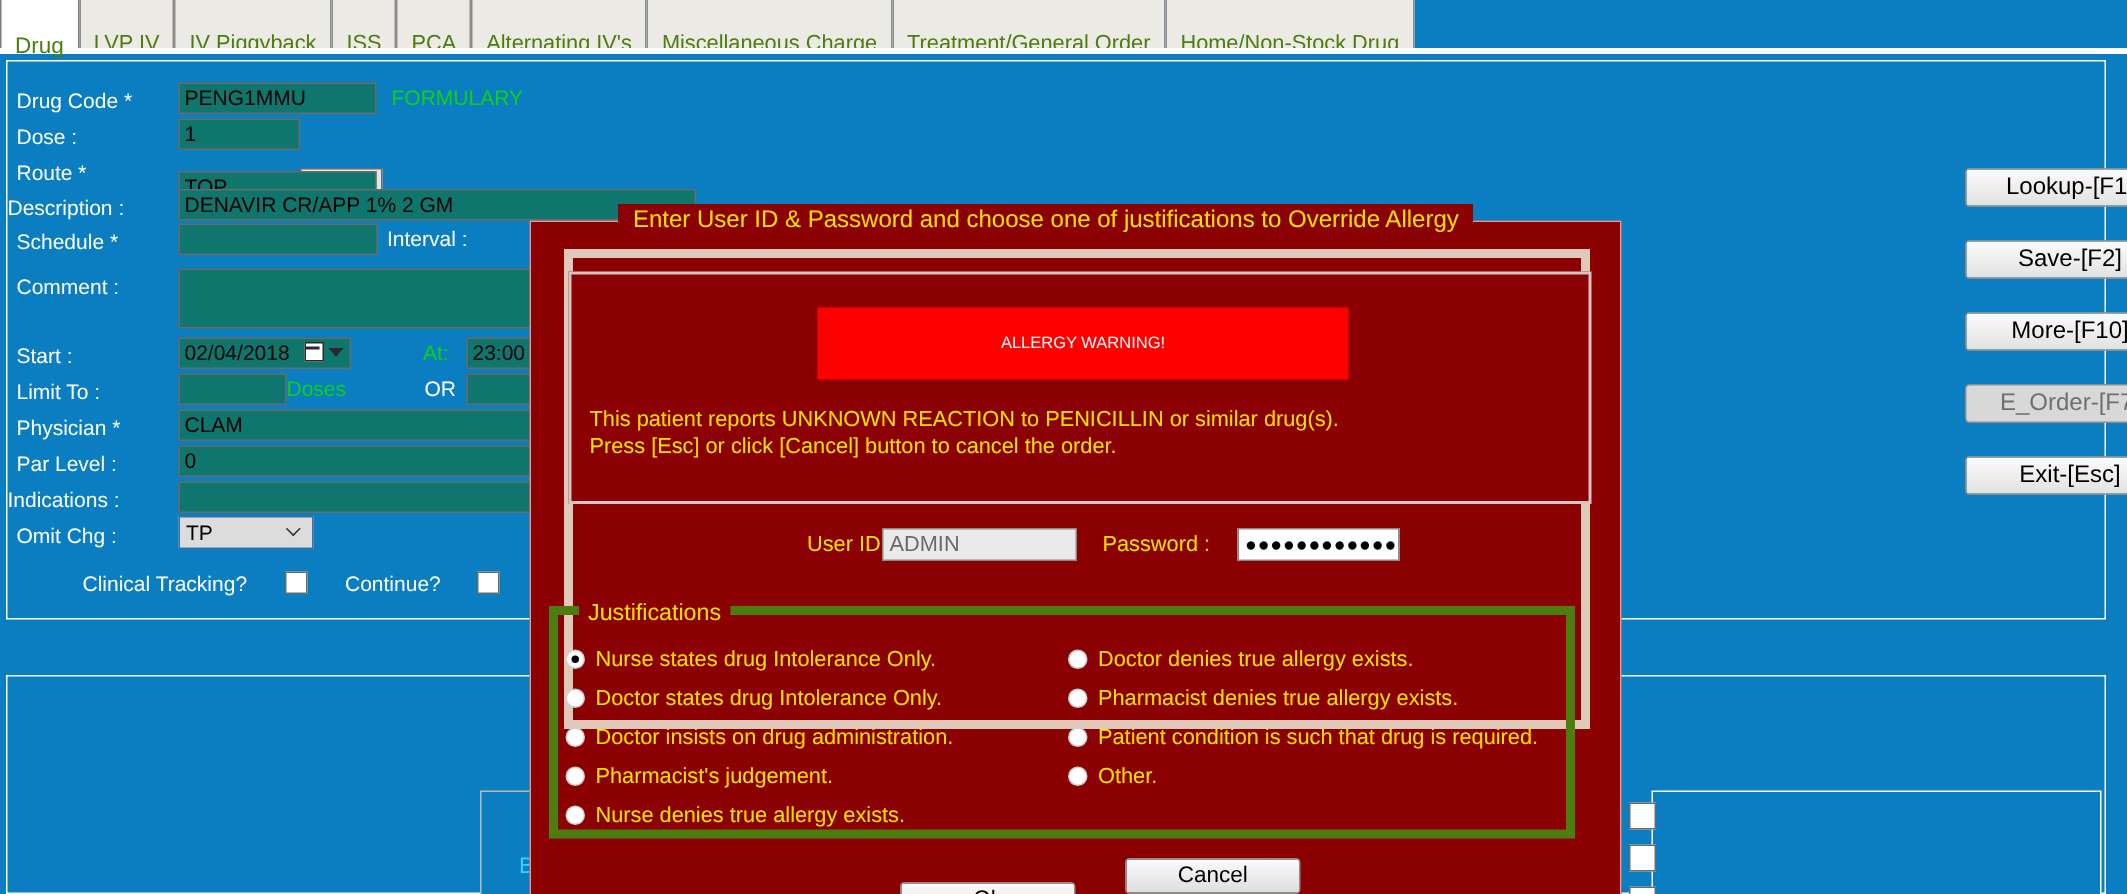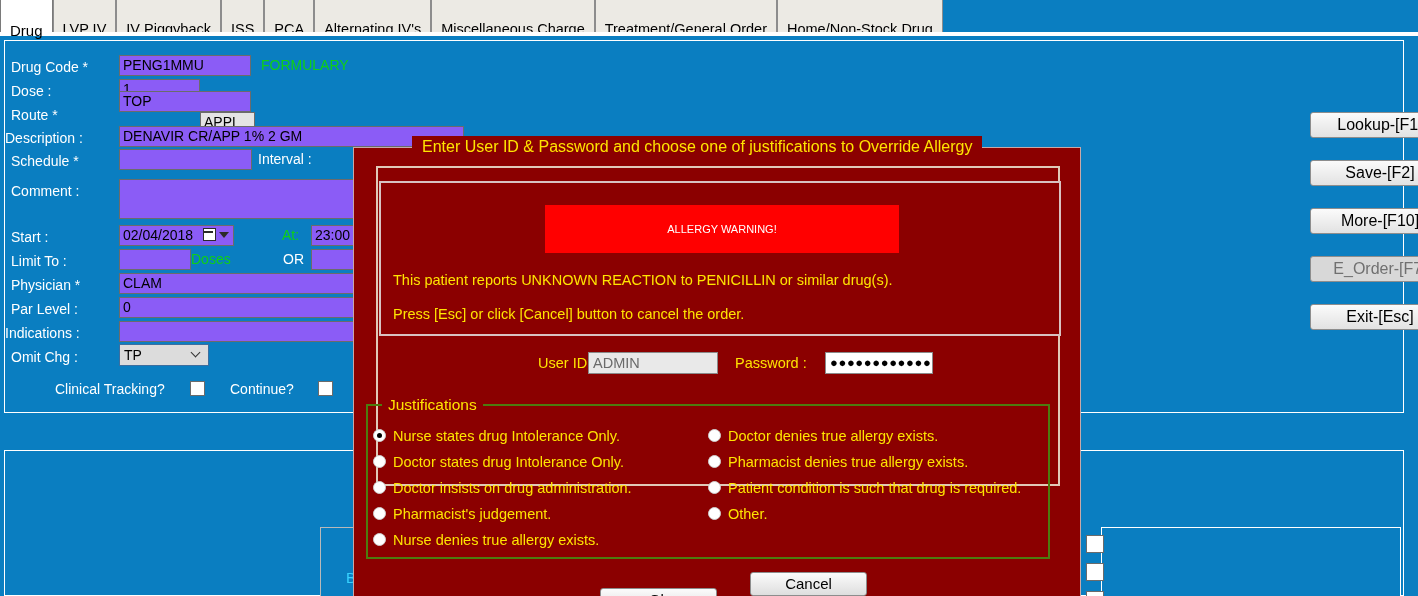--- a/index.html
+++ b/index.html
@@ -14,21 +14,21 @@
   
   .tabstrip{
     position:absolute;left:0;top:0;width:1418px;height:32px;
     background:#0a7ec1;
   }
   .tabstrip .tabs{
     position:absolute;left:0;top:0;display:flex;align-items:flex-end;height:32px;
   }
   .tab{
     height:26px;line-height:26px;padding:16px 9px;
-    background:#eceae4;color:#000000;font-size:14.5px;
+    background:#eceae4;color:#4d7c0f;font-size:14.5px;
     border:1px solid #8d8d8d;border-bottom:none;margin-right:0;
     box-sizing:border-box;white-space:nowrap;
   }
   .tab.active{
     background:#ffffff;height:32px;line-height:30px;font-size:15px;
     border-color:#7a7a7a;position:relative;z-index:3;
   }
   .tabline{
     position:absolute;left:0;top:32px;width:1418px;height:4px;background:#ffffff;
   }
@@ -40,21 +40,21 @@
   .panel{
     position:absolute;border:1px solid #ffffff;background:#0a7ec1;box-sizing:border-box;
   }
   #panel-top{left:4px;top:40px;width:1400px;height:373px;}
   #panel-bottom{left:4px;top:450px;width:1400px;height:146px;}
   .flabel{
     position:absolute;color:#ffffff;font-size:14px;
     line-height:21px;white-space:nowrap;
   }
   .fin{
-    position:absolute;background:#8b5cf6;border:1px solid #6b6b6b;
+    position:absolute;background:#0f766e;border:1px solid #6b6b6b;
     box-sizing:border-box;font-family:"Liberation Sans",sans-serif;font-size:14px;
     color:#000;padding:0 3px;line-height:19px;height:21px;overflow:hidden;white-space:nowrap;
   }
   .fin.gray{background:#e4e4e4;margin-top:33px;}
   .greentext{position:absolute;color:#0fd015;font-size:14px;line-height:21px;white-space:nowrap;}
   .whitetext{position:absolute;color:#ffffff;font-size:14px;line-height:21px;white-space:nowrap;}
 
   .combo{
     position:absolute;background:#dcdcdc;border:1px solid #3c6e9f;box-sizing:border-box;
     height:22px;line-height:20px;font-size:14px;color:#000;padding:0 4px;
@@ -97,21 +97,21 @@
     position:absolute;border:1px solid #b9b9b9;background:#0a7ec1;box-sizing:border-box;
   }
   .bletter{position:absolute;color:#37d2ff;font-size:15px;line-height:16px;}
 
   
   #dialog{
     position:absolute;left:353px;top:147px;width:728px;height:460px;
     background:#8b0000;border:1px solid #c8a8a8;box-sizing:border-box;z-index:40;
   }
   .grp{
-    position:absolute;border:2px solid #4d7c0f;box-sizing:border-box;
+    position:absolute;border:6px solid #4d7c0f;box-sizing:border-box;
   }
   .grp > .grptitle{
     position:absolute;top:-11px;left:14px;padding:0 6px;background:#8b0000;
     color:#ffe400;font-size:15.5px;line-height:20px;white-space:nowrap;
   }
   #dlg-title{
     position:absolute;top:-12px;left:58px;padding:0 10px;background:#8b0000;
     color:#ffe400;font-size:16px;line-height:22px;white-space:nowrap;
   }
   #dlg-outer{left:22px;top:18px;width:684px;height:320px;border-color:#e0c9b8;}
@@ -173,21 +173,21 @@
 
   <div class="flabel" style="left:6px;top:16px;width:100px;">Drug Code *</div>
   <div class="fin" style="left:114px;top:14px;width:132px;">PENG1MMU</div>
   <div class="greentext" style="left:256px;top:14px;">FORMULARY</div>
 
   <div class="flabel" style="left:6px;top:40px;width:100px;">Dose :</div>
   <div class="fin" style="left:114px;top:38px;width:81px;">1</div>
   <div class="fin gray" style="left:195px;top:38px;width:55px;text-align:left;">APPL</div>
 
   <div class="flabel" style="left:6px;top:64px;width:100px;">Route *</div>
-  <div class="fin" style="left:114px;top:50px;width:132px;">TOP</div>
+  <div class="fin" style="left:114px;top:73px;width:132px;">TOP</div>
 
   <div class="flabel" style="left:0px;top:87px;width:106px;">Description :</div>
   <div class="fin" style="left:114px;top:85px;width:345px;">DENAVIR CR/APP 1% 2 GM</div>
 
   <div class="flabel" style="left:6px;top:110px;width:100px;">Schedule *</div>
   <div class="fin" style="left:114px;top:108px;width:133px;"></div>
   <div class="whitetext" style="left:253px;top:108px;">Interval :</div>
   <div class="fin gray" style="left:333px;top:108px;width:30px;"></div>
 
   <div class="flabel" style="left:6px;top:140px;width:100px;">Comment :</div>
@@ -248,21 +248,21 @@
   </div>
 
 <div id="dialog">
   <div id="dlg-title">Enter User ID &amp; Password and choose one of justifications to Override Allergy</div>
 
   <div class="grp" id="dlg-outer"></div>
 
   <div id="msgbox">
     <div id="warnbar">ALLERGY WARNING!</div>
     <div class="dlgline" style="left:12px;top:88px;">This patient reports UNKNOWN REACTION to PENICILLIN or similar drug(s).</div>
-    <div class="dlgline" style="left:12px;top:122px;text-align:center;">Press [Esc] or click [Cancel] button to cancel the order.</div>
+    <div class="dlgline" style="left:12px;top:106px;text-align:center;">Press [Esc] or click [Cancel] button to cancel the order.</div>
   </div>
 
   <div class="dlglabel" style="left:184px;top:205px;">User ID</div>
   <div class="dlgin" style="left:234px;top:204px;width:130px;">ADMIN</div>
   <div class="dlglabel" style="left:381px;top:205px;">Password :</div>
   <div class="dlgin pw" style="left:471px;top:204px;width:108px;">●●●●●●●●●●●●●●●</div>
 
   <div class="grp" id="justgrp">
     <div class="grptitle">Justifications</div>
     <div id="just-left">

